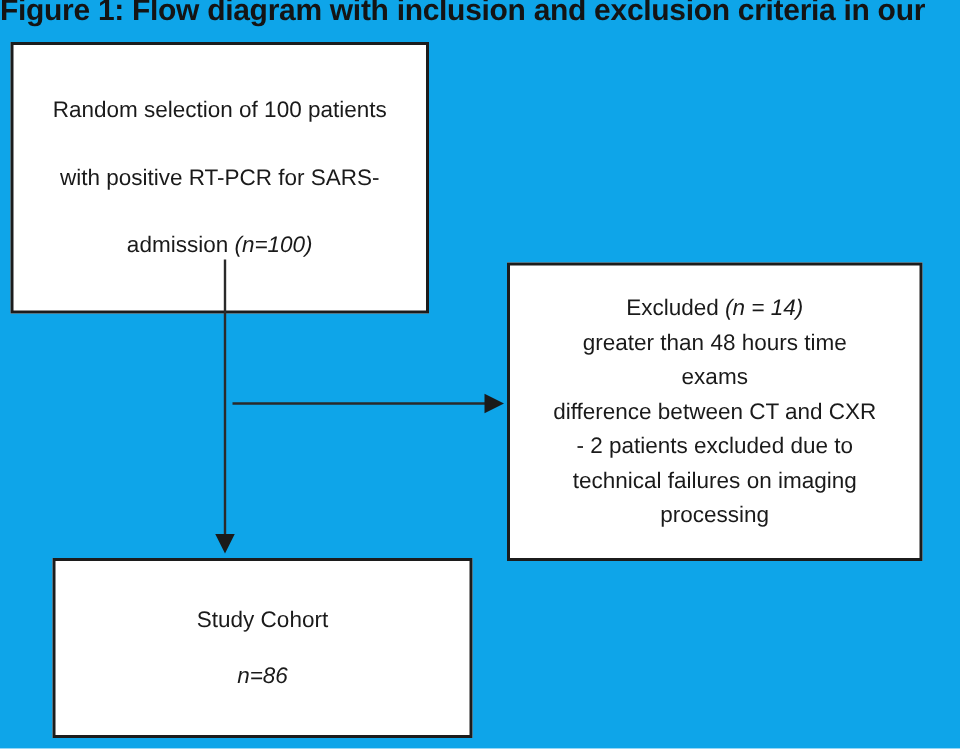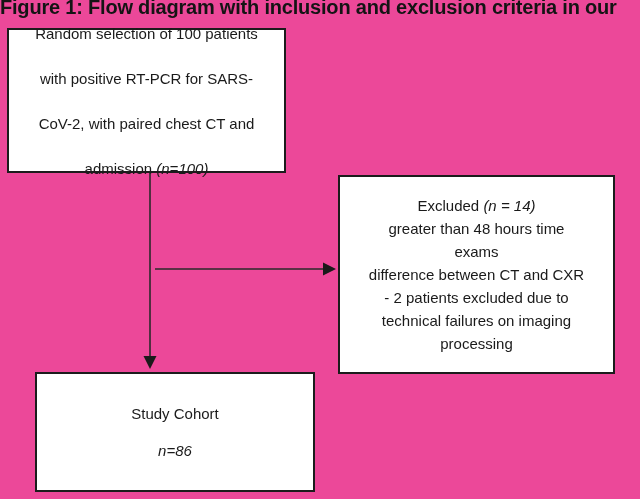--- a/index.html
+++ b/index.html
@@ -4,21 +4,21 @@
 <style>
   html, body {
     margin: 0;
     padding: 0;
     background: #ffffff;
   }
   .canvas {
     position: relative;
     width: 640px;
     height: 499px;
-    background: #ec4899;
+    background: #0ea5e9;
     overflow: hidden;
     font-family: "Liberation Sans", sans-serif;
     color: #1a1a1a;
   }
   .figure-title {
     position: absolute;
     left: 0px;
     top: -5px;
     width: 700px;
     font-size: 20px;
@@ -40,21 +40,21 @@
     text-align: center;
     font-size: 15px;
     line-height: 23px;
   }
   .box .line { width: 100%; }
   .box i { }
   .box-inclusion {
     left: 7px;
     top: 28px;
     width: 279px;
-    height: 145px;
+    height: 181px;
     gap: 22px;
   }
   .box-excluded {
     left: 338px;
     top: 175px;
     width: 277px;
     height: 199px;
     align-items: flex-end;
   }
   .box-cohort {
@@ -77,21 +77,20 @@
 </head>
 <body>
 
 <div class="canvas">
 
   <div class="figure-title">Figure 1: Flow diagram with inclusion and exclusion criteria in our</div>
 
   <div class="box box-inclusion">
     <div class="line">Random selection of 100 patients</div>
     <div class="line">with positive RT-PCR for SARS-</div>
-    <div class="line">CoV-2, with paired chest CT and</div>
     <div class="line">
       <span>admission </span><i>(n=100)</i>
     </div>
   </div>
 
   <svg class="arrows" viewBox="0 0 640 499" xmlns="http://www.w3.org/2000/svg">
     <g>
       <line x1="150" y1="173" x2="150" y2="358" stroke="#2a2a2a" stroke-width="1.6"></line>
       <polygon points="150,369 143.5,356 156.5,356" fill="#1a1a1a"></polygon>
     </g>

